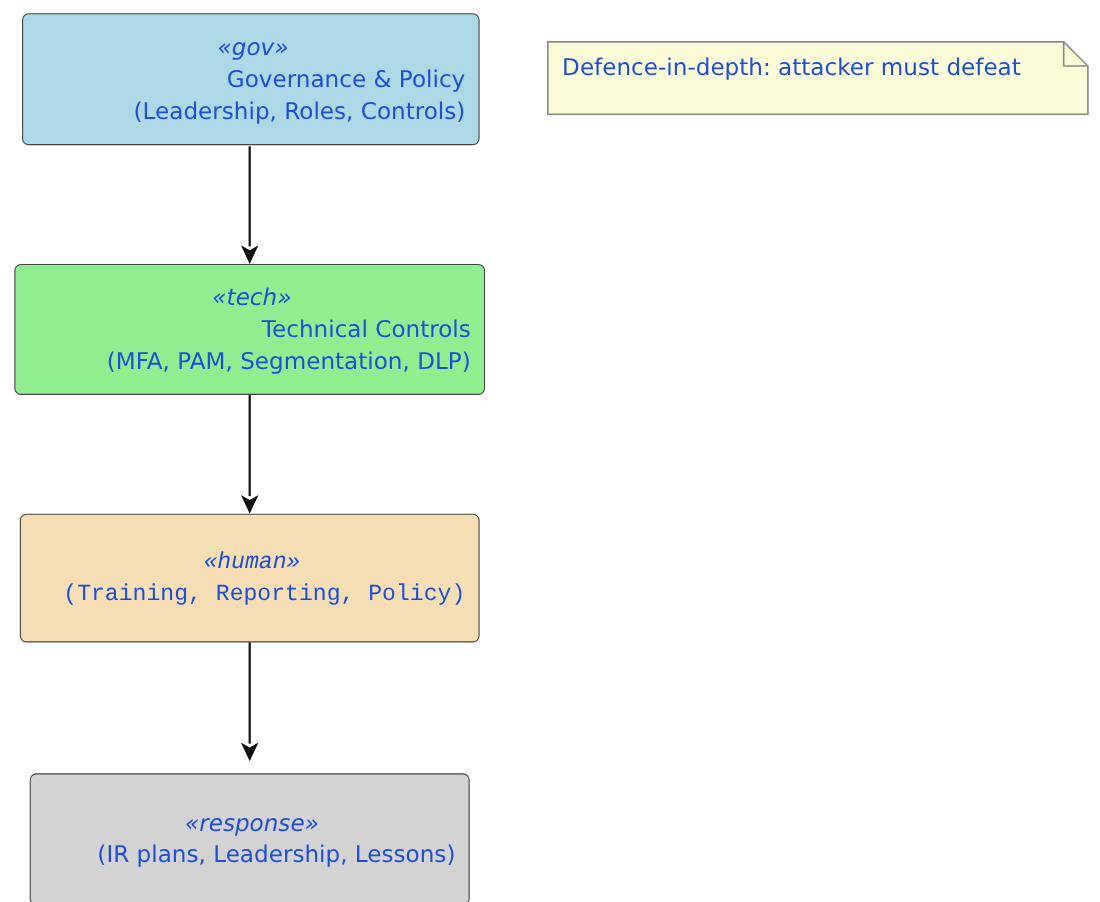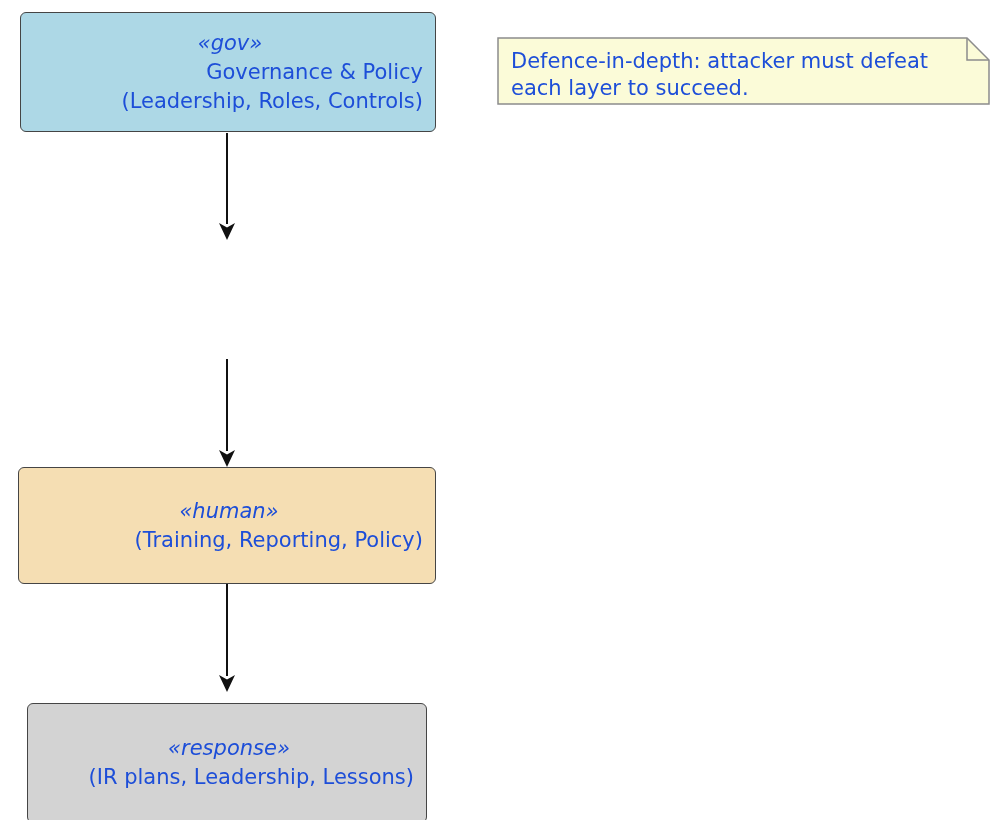--- a/index.html
+++ b/index.html
@@ -33,21 +33,21 @@
   .node .stereotype {
     text-align: center;
     font-style: italic;
   }
   .node .title, .node .detail {
     text-align: right;
     white-space: nowrap;
   }
   .node-gov      { left: 20px;  top: 12px;  width: 416px; height: 120px; background: #ADD8E6; }
   .node-tech     { left: 13px;  top: 240px; width: 428px; height: 119px; background: #90EE90; }
-  .node-human    { left: 18px;  top: 467px; width: 418px; height: 117px; background: #F5DEB3; }
+  .node-human    { left: 18px;  top: 467px; width: 418px; height: 117px; background: #F5DEB3; font-family: Liberation Mono, monospace; }
   .node-response { left: 27px;  top: 703px; width: 400px; height: 120px; background: #D3D3D3; }
 
   
   .arrow {
     position: absolute;
     left: 219px;
     width: 16px;
   }
   .arrow .shaft {
     position: absolute;
@@ -101,20 +101,25 @@
     <div class="detail">(Leadership, Roles, Controls)</div>
   </div>
 
   <div class="arrow arrow-1">
     <div class="shaft"></div>
     <svg class="head" viewBox="0 0 16 17">
       <path d="M8 17 L0 0 L8 4.5 L16 0 Z" fill="#111111"></path>
     </svg>
   </div>
 
+  <div class="node node-tech">
+    <div class="stereotype">«tech»</div>
+    <div class="title">Technical Controls</div>
+    <div class="detail">(MFA, PAM, Segmentation, DLP)</div>
+  </div>
 
   <div class="arrow arrow-2">
     <div class="shaft"></div>
     <svg class="head" viewBox="0 0 16 17">
       <path d="M8 17 L0 0 L8 4.5 L16 0 Z" fill="#111111"></path>
     </svg>
   </div>
 
   <div class="node node-human">
     <div class="stereotype">«human»</div>
@@ -133,17 +138,16 @@
     <div class="detail">(IR plans, Leadership, Lessons)</div>
   </div>
 
   <div class="note">
     <svg class="note-shape" viewBox="0 0 493 68">
       <path d="M1 1 H470 L492 23 V67 H1 Z" fill="#FBFBD8" stroke="#8C8C8C" stroke-width="1.5"></path>
       <polyline points="470,1 470,23 492,23" fill="none" stroke="#8C8C8C" stroke-width="1.5"></polyline>
     </svg>
     <div class="note-text">
       <div>Defence-in-depth: attacker must defeat</div>
-      <div>each layer to succeed.</div>
     </div>
   </div>
 
 </div>
 
 </body></html>

